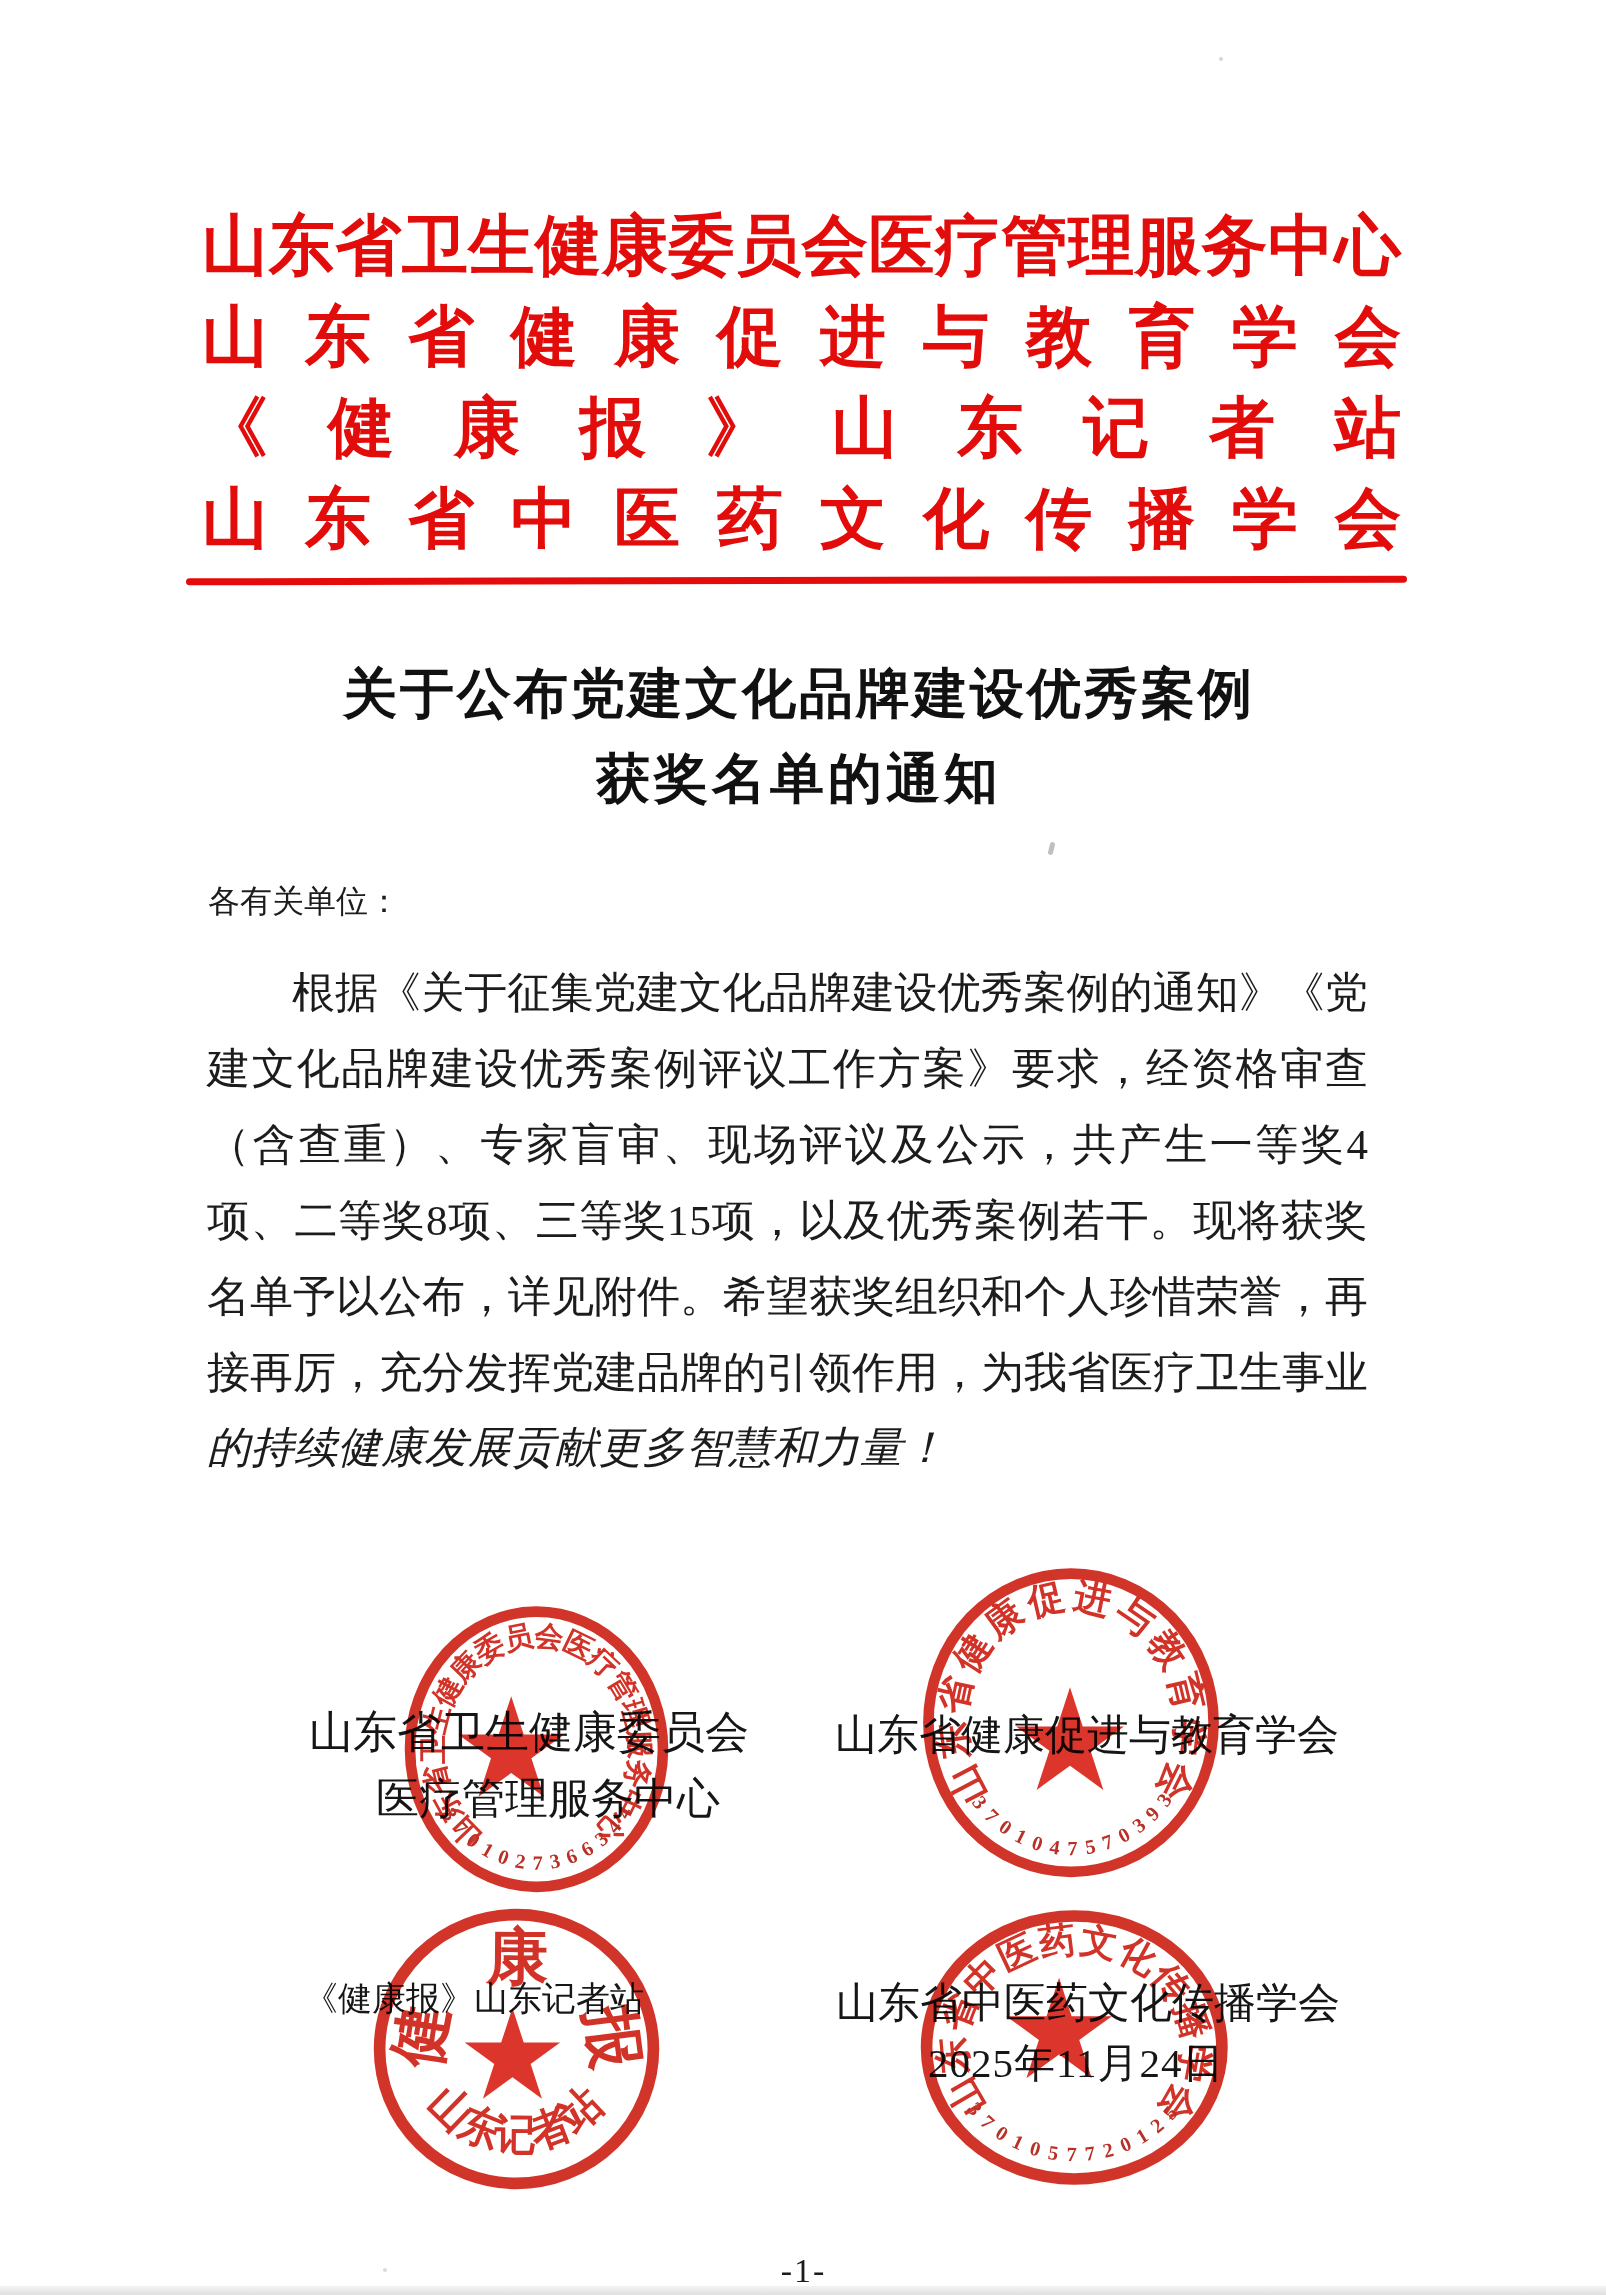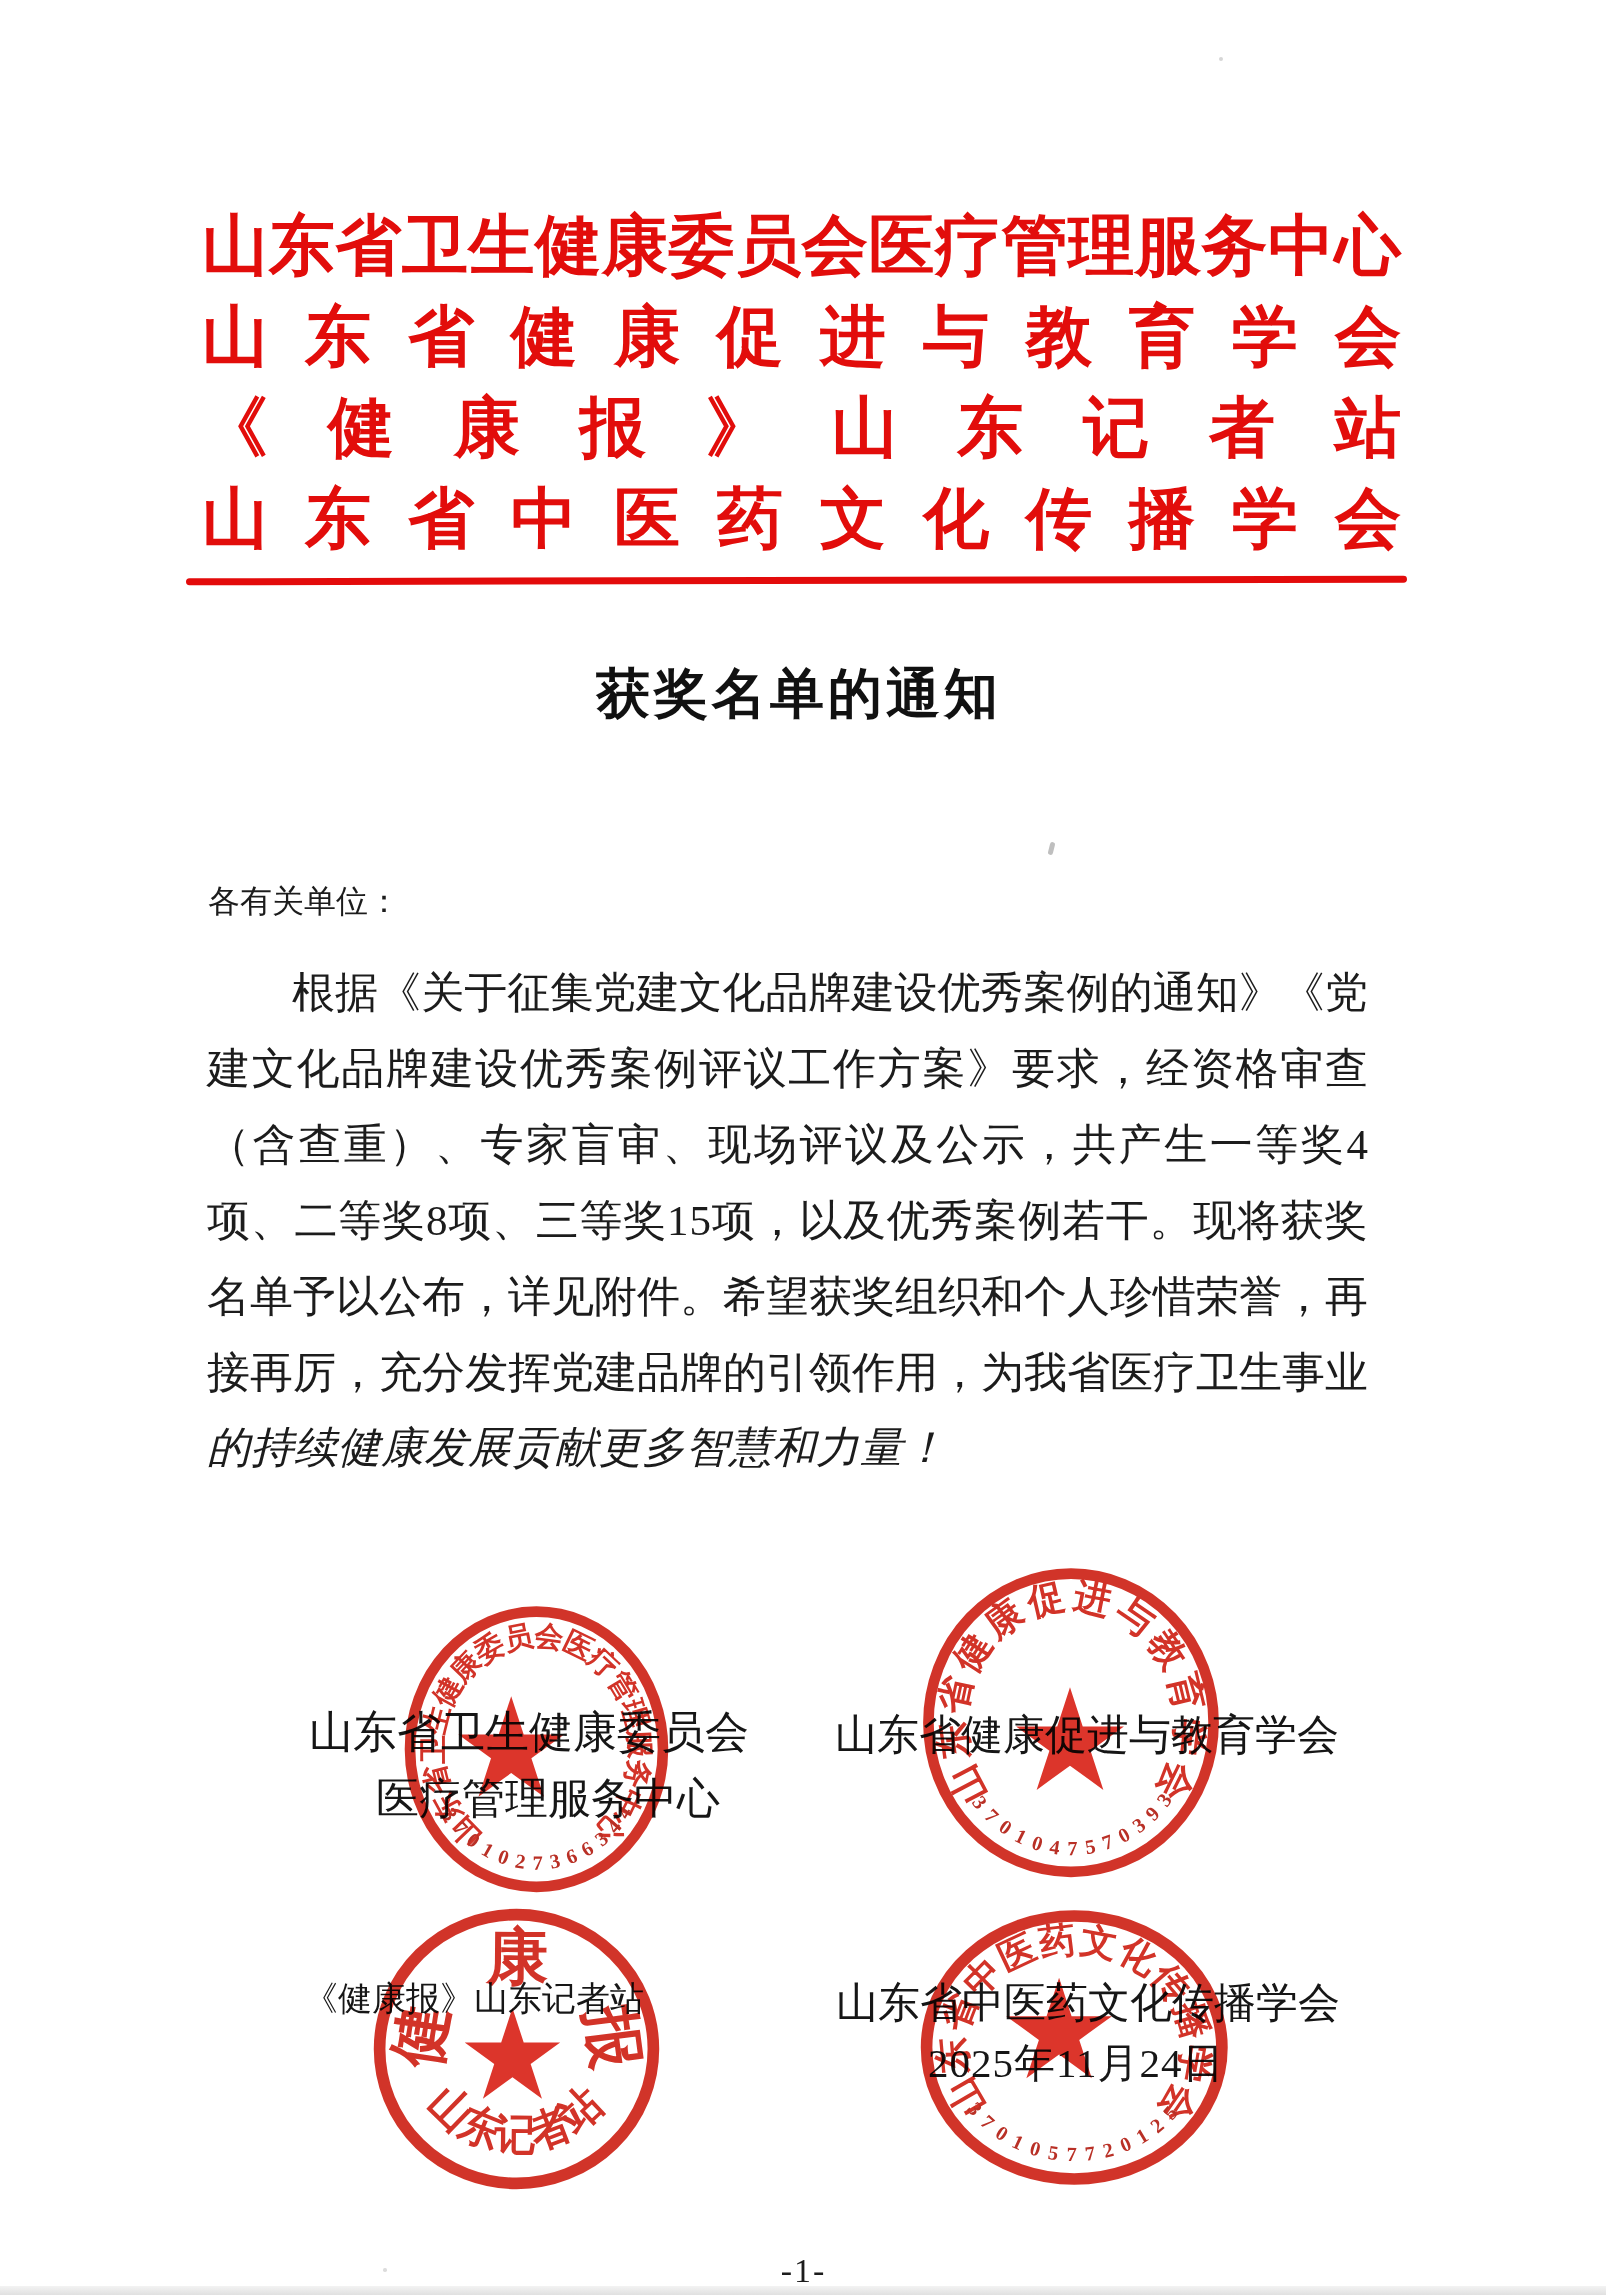--- a/index.html
+++ b/index.html
@@ -20,21 +20,21 @@
     line-height:1;white-space:nowrap;
   }
   .org-line span{display:block;}
   .red-rule{
     position:absolute;left:186px;top:577px;width:1221px;height:7px;
     background:#e30b0b;border-radius:3.5px;transform:rotate(-0.12deg);
   }
   
   .doc-title{position:absolute;left:194px;top:667px;width:1210px;text-align:center;
     font-size:54px;font-weight:bold;color:#111;letter-spacing:3px;line-height:1;}
-  .doc-title .t2{letter-spacing:4px;}
+  .doc-title .t2{margin-top:31px;letter-spacing:4px;}
   
   .salutation{position:absolute;left:208px;top:884px;font-size:32px;line-height:1.1;}
   .bodyline{
     position:absolute;left:207px;width:1161px;height:76px;
     display:flex;justify-content:space-between;align-items:center;
     font-size:43px;line-height:1;white-space:nowrap;
   }
   .bodyline span{display:block;}
   .bodyline.indent::before{content:"";display:block;width:85px;height:0.5px;}
   .bodyline.noflex{display:block;line-height:76px;letter-spacing:0.5px;font-style:italic;}
@@ -119,20 +119,21 @@
         <span>化</span>
         <span>传</span>
         <span>播</span>
         <span>学</span>
         <span>会</span>
       </div>
   </div>
   <div class="red-rule"></div>
 
   <div class="doc-title">
+    <div class="t1">关于公布党建文化品牌建设优秀案例</div>
     <div class="t2">获奖名单的通知</div>
   </div>
 
   <div class="salutation">各有关单位：</div>
 
   <div class="bodyline indent" style="top:954px">
       <span>根</span>
       <span>据</span>
       <span>《</span>
       <span>关</span>

